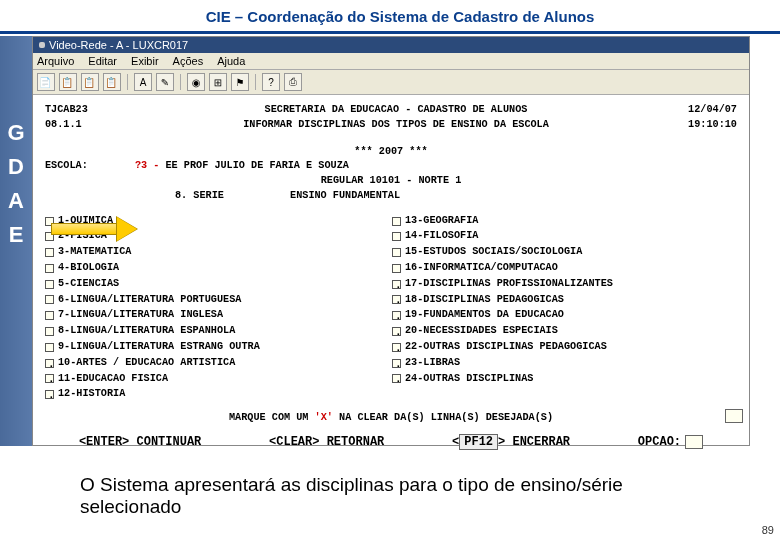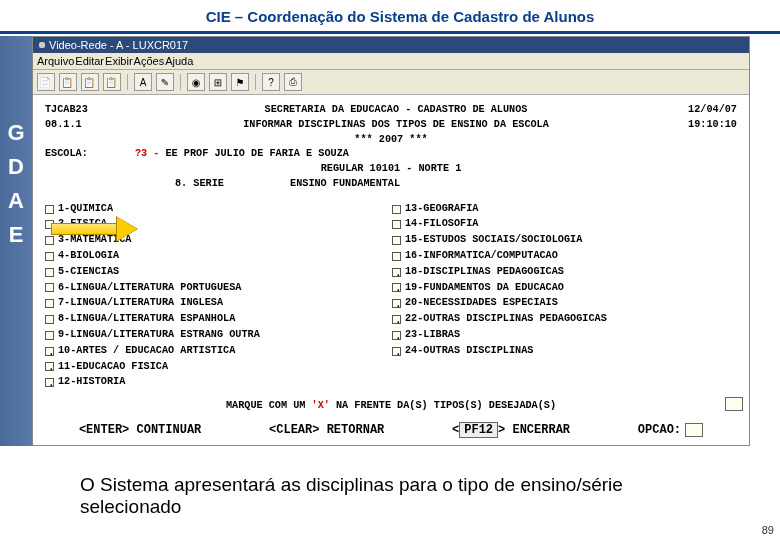--- a/index.html
+++ b/index.html
@@ -5,30 +5,30 @@
   * { margin: 0; padding: 0; box-sizing: border-box; }
   body { width: 780px; height: 540px; background: #fff; font-family: Arial, sans-serif; position: relative; overflow: hidden; }
   .slide-title { color: #0b3f8c; font-weight: bold; font-size: 15px; text-align: center; padding: 8px 0 6px; margin-left: 20px; }
   .title-underline { height: 3px; background: #0b3f8c; margin: 0 0 2px 0; }
   .main-area { position: relative; display: flex; }
   .gdae-bar { width: 32px; background: linear-gradient(to right, #4a6a9a, #5a7aaa); display: flex; flex-direction: column; align-items: center; color: #fff; font-weight: bold; font-size: 22px; padding-top: 80px; height: 410px; }
   .gdae-bar span { margin: 4px 0; }
   .app-window { flex: 1; border: 1px solid #888; background: #fff; margin-right: 30px; height: 410px; position: relative; }
   .titlebar { background: #2b4a7a; color: #fff; font-size: 11px; padding: 2px 6px; display: flex; align-items: center; }
   .titlebar .dot { width: 6px; height: 6px; background: #ccc; border-radius: 2px; margin-right: 4px; display: inline-block; }
-  .menubar { background: #ece9d8; border-bottom: 1px solid #aaa; padding: 2px 4px; font-size: 11px; display: flex; gap: 1px; }
+  .menubar { background: #ece9d8; border-bottom: 1px solid #aaa; padding: 2px 4px; font-size: 11px; display: flex; gap: 14px; }
   .toolbar { background: #ece9d8; border-bottom: 1px solid #aaa; padding: 3px 4px; display: flex; gap: 4px; align-items: center; }
   .tool-btn { width: 18px; height: 18px; background: #f4f2e8; border: 1px solid #999; display: inline-flex; align-items: center; justify-content: center; font-size: 10px; }
   .tool-sep { width: 1px; height: 16px; background: #aaa; margin: 0 2px; }
   .terminal { font-family: "Courier New", monospace; font-size: 10.2px; font-weight: bold; padding: 8px 12px 6px 12px; line-height: 1.45; color: #000; position: relative; }
   .hdr-row { display: flex; justify-content: space-between; gap: 23px; }
   .hdr-left { width: 90px; }
   .hdr-center { flex: 1; text-align: center; }
   .hdr-right { width: 80px; text-align: right; }
-  .yearline { text-align: center; }
+  .yearline { text-align: center; margin-top: 12px; }
   .escola-line { display: flex; }
   .escola-lbl { width: 90px; }
   .escola-cod { color: #c00; margin-right: 6px; }
   .subline { text-align: center; }
   .serie-line { }
   .serie-num { margin-left: 130px; margin-right: 60px; display: inline-block; }
   .disc-area { display: flex; margin-top: 10px; gap: 2px; }
   .disc-col { flex: 1; }
   .disc-row { display: flex; align-items: center; margin-bottom: 1px; }
   .disc-box { width: 9px; height: 9px; border: 1px solid #555; background: #fffff0; margin-right: 4px; flex-shrink: 0; position: relative; }
@@ -176,20 +176,24 @@
             <div class="disc-row">
               <span class="disc-box"></span>
               <span class="disc-txt">15-ESTUDOS SOCIAIS/SOCIOLOGIA</span>
             </div>
             <div class="disc-row">
               <span class="disc-box"></span>
               <span class="disc-txt">16-INFORMATICA/COMPUTACAO</span>
             </div>
             <div class="disc-row">
               <span class="disc-box dot"></span>
+              <span class="disc-txt">17-DISCIPLINAS PROFISSIONALIZANTES</span>
+            </div>
+            <div class="disc-row">
+              <span class="disc-box dot"></span>
               <span class="disc-txt">18-DISCIPLINAS PEDAGOGICAS</span>
             </div>
             <div class="disc-row">
               <span class="disc-box dot"></span>
               <span class="disc-txt">19-FUNDAMENTOS DA EDUCACAO</span>
             </div>
             <div class="disc-row">
               <span class="disc-box dot"></span>
               <span class="disc-txt">20-NECESSIDADES ESPECIAIS</span>
             </div>
@@ -202,21 +206,21 @@
               <span class="disc-txt">23-LIBRAS</span>
             </div>
             <div class="disc-row">
               <span class="disc-box dot"></span>
               <span class="disc-txt">24-OUTRAS DISCIPLINAS</span>
             </div>
           </div>
       </div>
 
       <div class="marque">
-        <span>MARQUE COM UM  </span><span class="x">'X'</span><span>  NA FRENTE DA(S) TIPOS(S) DESEJADA(S)</span>
+        <span>MARQUE COM UM  </span><span class="x">'X'</span><span>  NA CLEAR DA(S) LINHA(S) DESEJADA(S)</span>
       </div>
 
       <div class="small-box-right"></div>
 
       <div class="footer-row">
         <span>&lt;ENTER&gt; CONTINUAR</span>
         <span>&lt;CLEAR&gt; RETORNAR</span>
         <span>&lt;<span class="pf12">PF12</span><span>&gt; ENCERRAR</span></span>
         <span><span>OPCAO:</span><span class="opcao-box"></span></span>
       </div>

